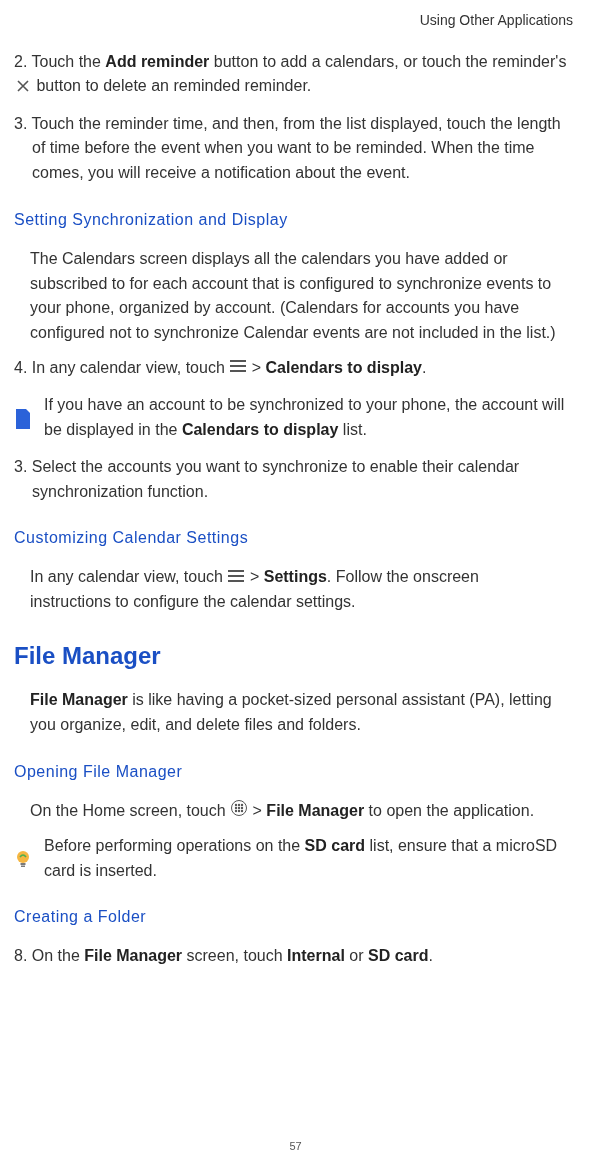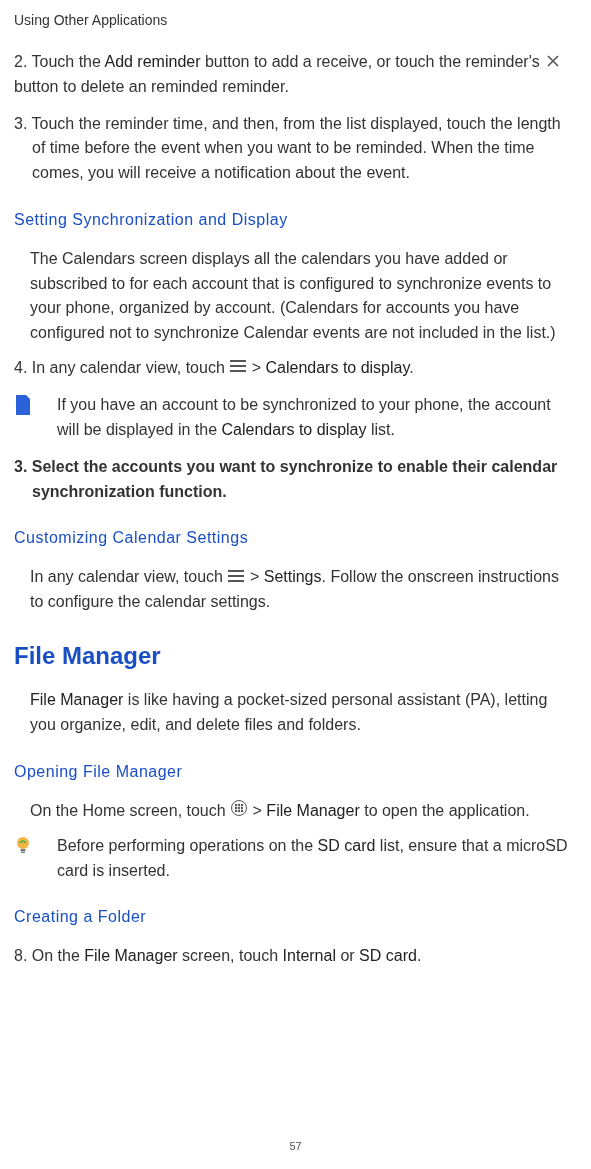--- a/index.html
+++ b/index.html
@@ -13,20 +13,21 @@
     font-family: Arial, Helvetica, sans-serif;
     color: #333;
     font-size: 16px;
     line-height: 1.55;
     position: relative;
   }
   .page {
     padding: 10px 14px 40px 14px;
   }
   .header-right {
+    text-align: right;
     font-size: 14px;
     color: #333;
     margin-bottom: 18px;
     padding-right: 4px;
   }
   .footer-pagenum {
     text-align: center;
     font-size: 11px;
     color: #555;
     position: absolute;
@@ -60,49 +61,49 @@
     display: inline-block;
     vertical-align: middle;
     width: 18px;
     text-align: center;
   }
   .icon-x svg { width: 12px; height: 12px; }
   .icon-menu svg { width: 16px; height: 14px; }
   .icon-apps svg { width: 16px; height: 16px; }
   .note {
     display: flex;
-    align-items: flex-start;
-    gap: 25px;
+    align-items: center;
+    gap: 12px;
     margin: 6px 0 12px 0;
   }
   .note .note-icon {
     flex: 0 0 auto;
     width: 18px;
     height: 20px;
     margin-top: 2px;
   }
   .note .note-text {
     flex: 1 1 auto;
   }
   .doc-svg rect { fill: #2b62d9; }
   .doc-svg path { fill: #2b62d9; }
   .bulb-svg circle { fill: #f5b642; }
   .bulb-svg rect { fill: #7a7a7a; }
-  b { font-weight: normal; color: #222; }
+  b { font-weight: bold; color: #222; }
 </style>
 </head>
 <body>
 
 <div class="page">
 
   <div class="header-right">Using Other Applications</div>
 
   <div class="ol-item">
     <span>
-      <span>2. Touch the </span><b>Add reminder</b><span> button to add a receive, or touch the reminder's </span>
+      <span>2. Touch the </span><b>Add reminder</b><span> button to add a calendars, or touch the reminder's </span>
       <span class="inline-icon icon-x">
         <svg viewBox="0 0 12 12">
             <path d="M1 1 L11 11 M11 1 L1 11" stroke="#555" stroke-width="1.6" fill="none"></path>
           </svg>
       </span>
       <span> button to delete an reminded reminder.</span>
     </span>
   </div>
 
   <div class="ol-item">
@@ -131,21 +132,21 @@
         <rect x="4" y="10" width="8" height="1.5" fill="#fff"></rect>
       </svg>
     </span>
     <span class="note-text">
       <span>If you have an account to be synchronized to your phone, the account will be displayed in the </span><b>Calendars to display</b><span> list.</span>
     </span>
   </div>
 
 
   <div class="ol-item">
-    <span class="indent" style="text-indent:-18px; margin-left:18px;font-weight:bold;">3. Select the accounts you want to synchronize to enable their calendar synchronization function.</span>
+    <span class="indent" style="text-indent:-18px; margin-left:18px;">3. Select the accounts you want to synchronize to enable their calendar synchronization function.</span>
   </div>
 
   <div class="section-h">Customizing Calendar Settings</div>
 
   <p class="body">
     <span> In any calendar view, touch </span>
     <span class="inline-icon icon-menu">
       <svg viewBox="0 0 16 14">
           <path d="M0 2 H16 M0 7 H16 M0 12 H16" stroke="#555" stroke-width="2"></path>
         </svg>

